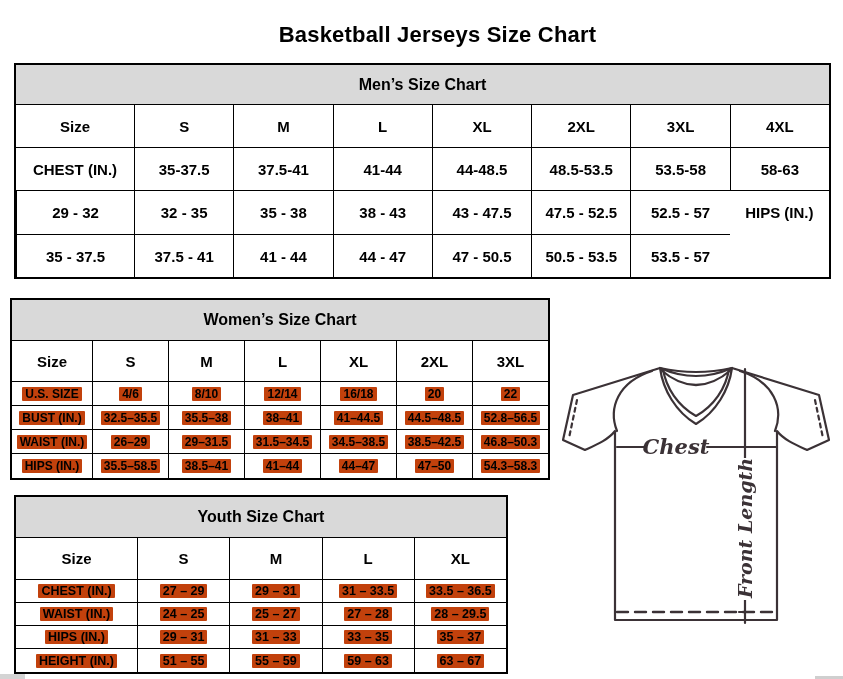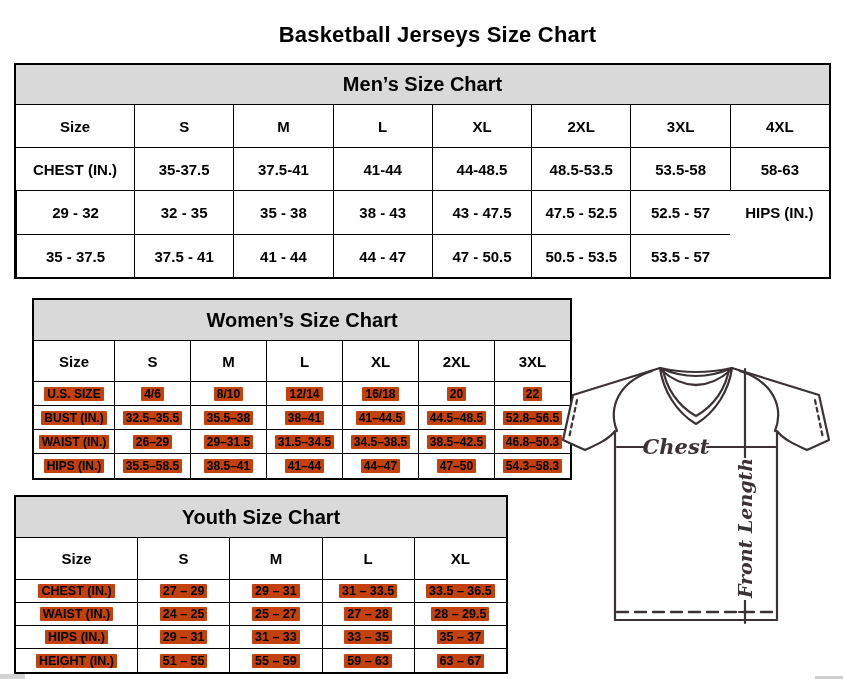--- a/index.html
+++ b/index.html
@@ -12,27 +12,27 @@
     text-align:center;font-size:22px;font-weight:700;letter-spacing:.2px;
   }
   
   .tbl{
     position:absolute;display:grid;border:2px solid #000;background:#fff;
   }
   .tbl>div{
     display:flex;align-items:center;justify-content:center;
     border-top:1.5px solid #000;font-weight:700;white-space:nowrap;
   }
-  .tbl>.ttitle{grid-column:1/-1;background:#d9d9d9;border-top:none;font-size:20px;}
+  .tbl>.ttitle{grid-column:1/-1;background:#d9d9d9;border-top:none;font-size:16px;}
   .bl{border-left:1.5px solid #000;}
   .hl{background:#c2410c;padding:0 3px;border-radius:1px;}
   .men{left:14px;top:63px;width:813px;
        grid-template-columns:118px repeat(7,1fr);
        grid-template-rows:39px 43px 43px 44px 43px;font-size:15px;}
-  .women{left:32px;top:298px;width:536px;
+  .women{left:10px;top:298px;width:536px;
        grid-template-columns:80px repeat(6,1fr);
        grid-template-rows:40px 41px 24px 24px 24px 25px;}
   .youth{left:14px;top:495px;width:490px;
        grid-template-columns:121px repeat(4,1fr);
        grid-template-rows:40px 42px 23px 23px 23px 24px;}
   .women .th,.youth .th{font-size:15px;}
   .women .rl,.women .cell{font-size:12px;}
   .youth .rl,.youth .cell{font-size:12.5px;}
   .men .rl,.men .cell,.men .th{font-size:15px;}
   

